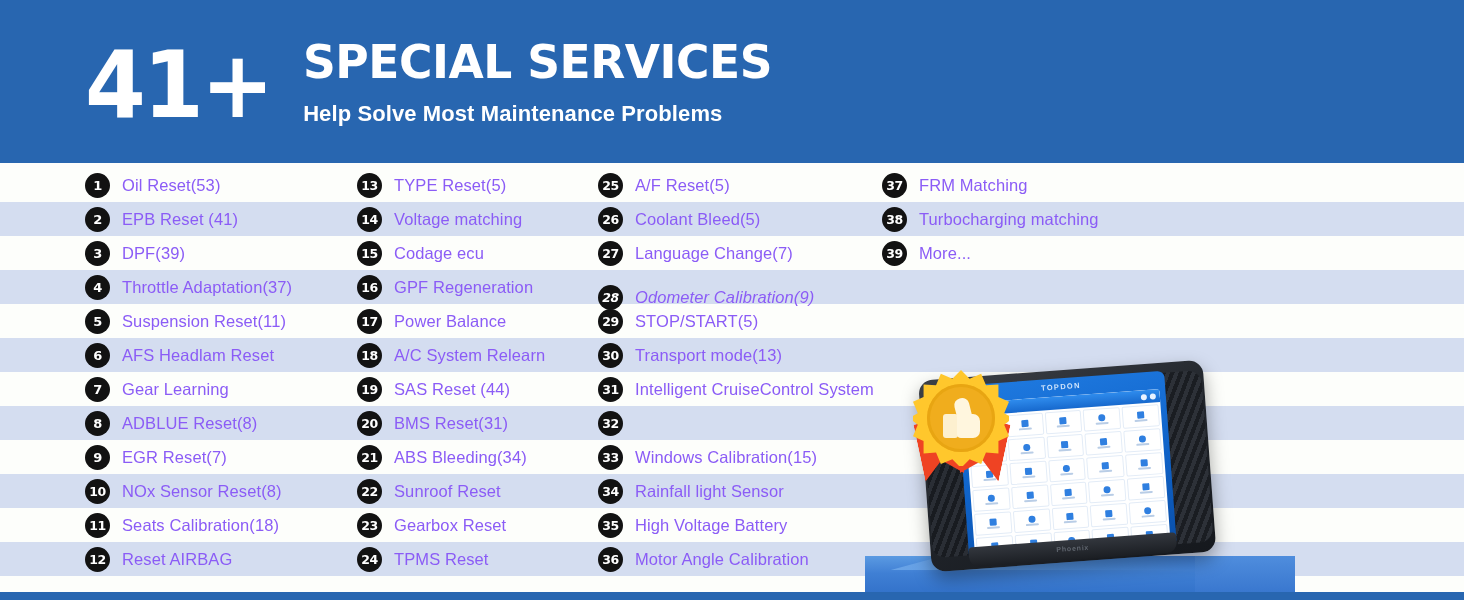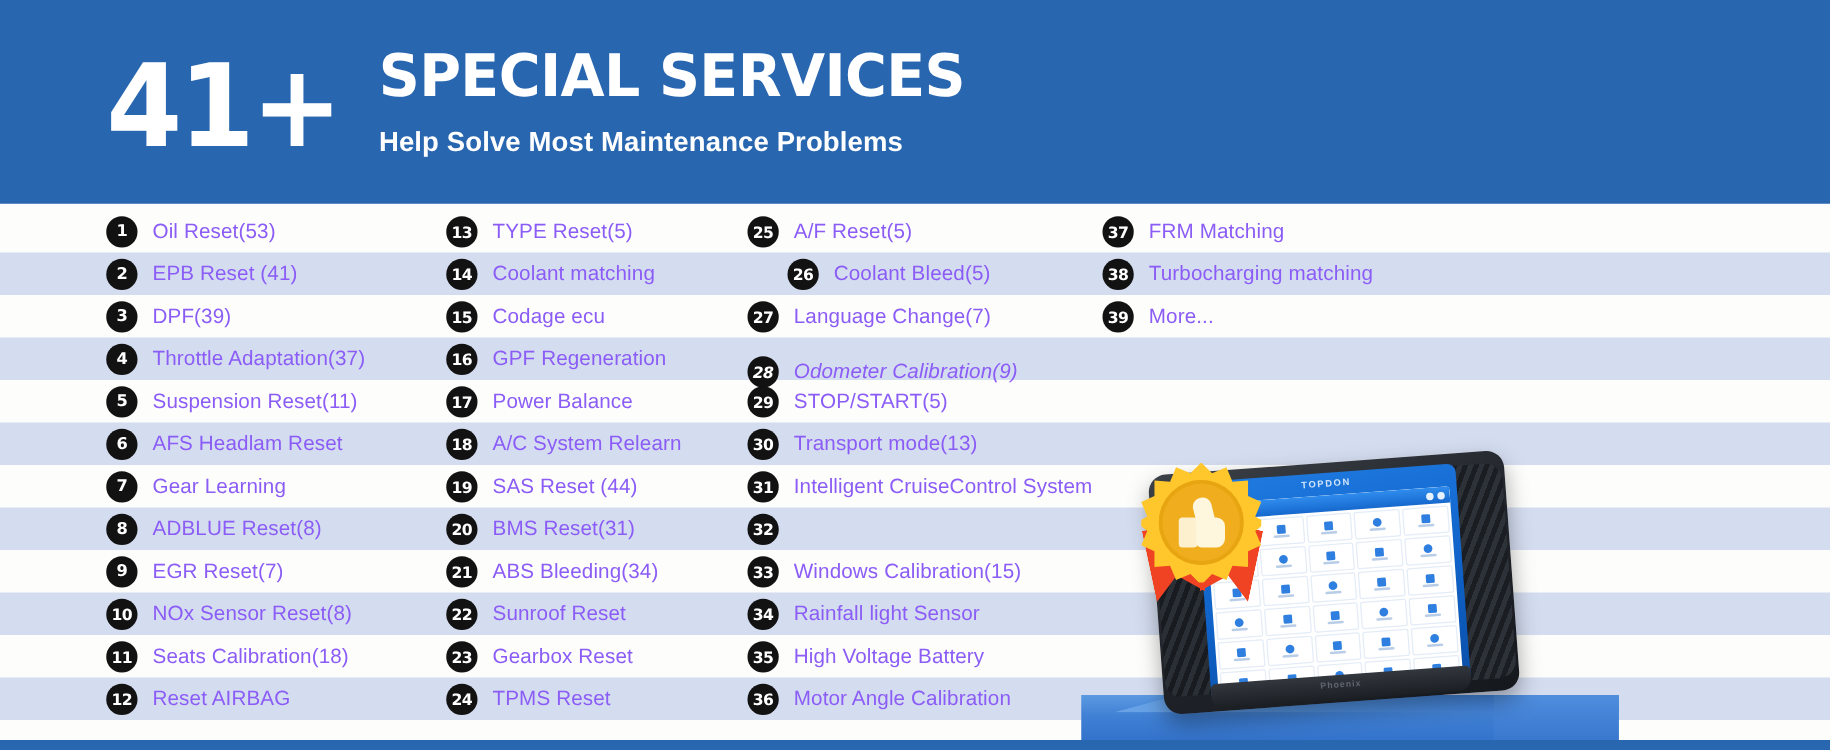--- a/index.html
+++ b/index.html
@@ -451,21 +451,21 @@
       <div class="item c0" style="top: 542px;">
         <div class="badge two">12</div>
         <div class="label">Reset AIRBAG</div>
       </div>
       <div class="item c1" style="top: 168px;">
         <div class="badge two">13</div>
         <div class="label">TYPE Reset(5)</div>
       </div>
       <div class="item c1" style="top: 202px;">
         <div class="badge two">14</div>
-        <div class="label">Coolant matching</div>
+        <div class="label">Voltage matching</div>
       </div>
       <div class="item c1" style="top: 236px;">
         <div class="badge two">15</div>
         <div class="label">Codage ecu</div>
       </div>
       <div class="item c1" style="top: 270px;">
         <div class="badge two">16</div>
         <div class="label">GPF Regeneration</div>
       </div>
       <div class="item c1" style="top: 304px;">
@@ -497,21 +497,21 @@
         <div class="label">Gearbox Reset</div>
       </div>
       <div class="item c1" style="top: 542px;">
         <div class="badge two">24</div>
         <div class="label">TPMS Reset</div>
       </div>
       <div class="item c2" style="top: 168px;">
         <div class="badge two">25</div>
         <div class="label">A/F Reset(5)</div>
       </div>
-      <div class="item c2" style="top: 202px; margin-left: 32px;">
+      <div class="item c2" style="top: 202px;">
         <div class="badge two">26</div>
         <div class="label">Coolant Bleed(5)</div>
       </div>
       <div class="item c2" style="top: 236px;">
         <div class="badge two">27</div>
         <div class="label">Language Change(7)</div>
       </div>
       <div class="item c2" style="top: 280px; font-style: italic;">
         <div class="badge two">28</div>
         <div class="label">Odometer Calibration(9)</div>

